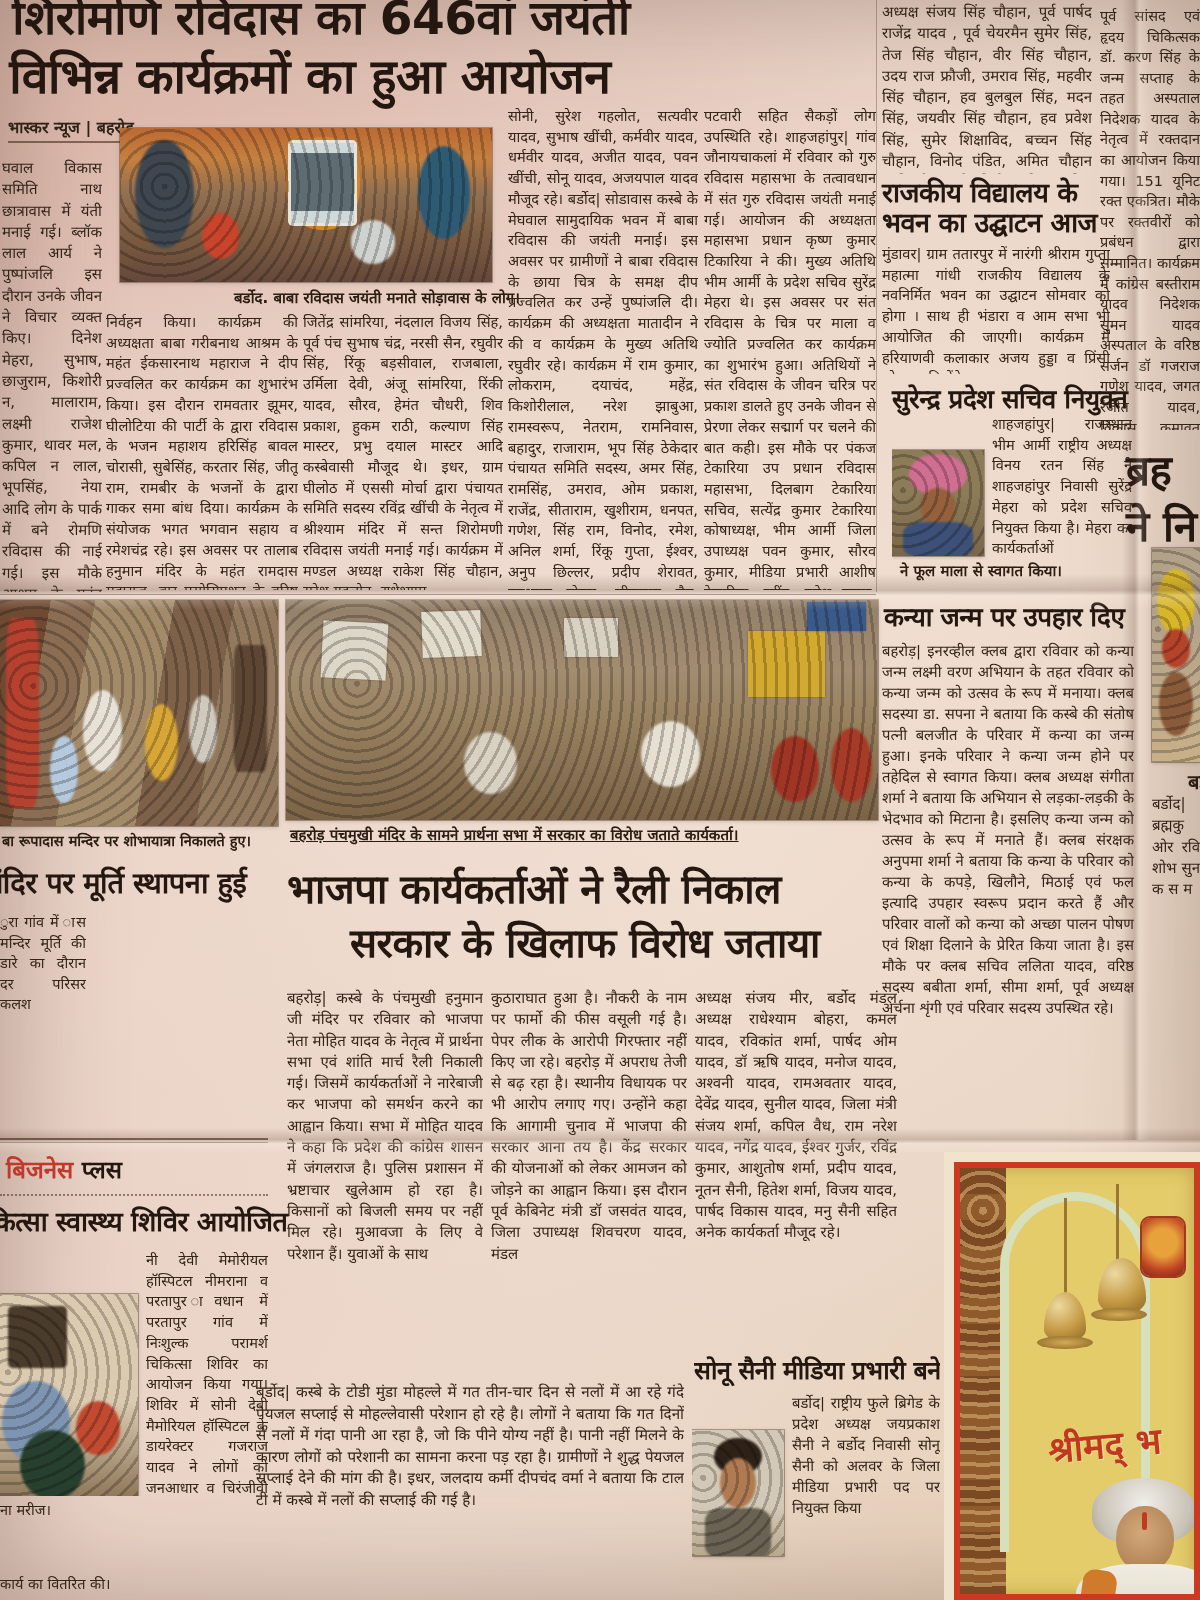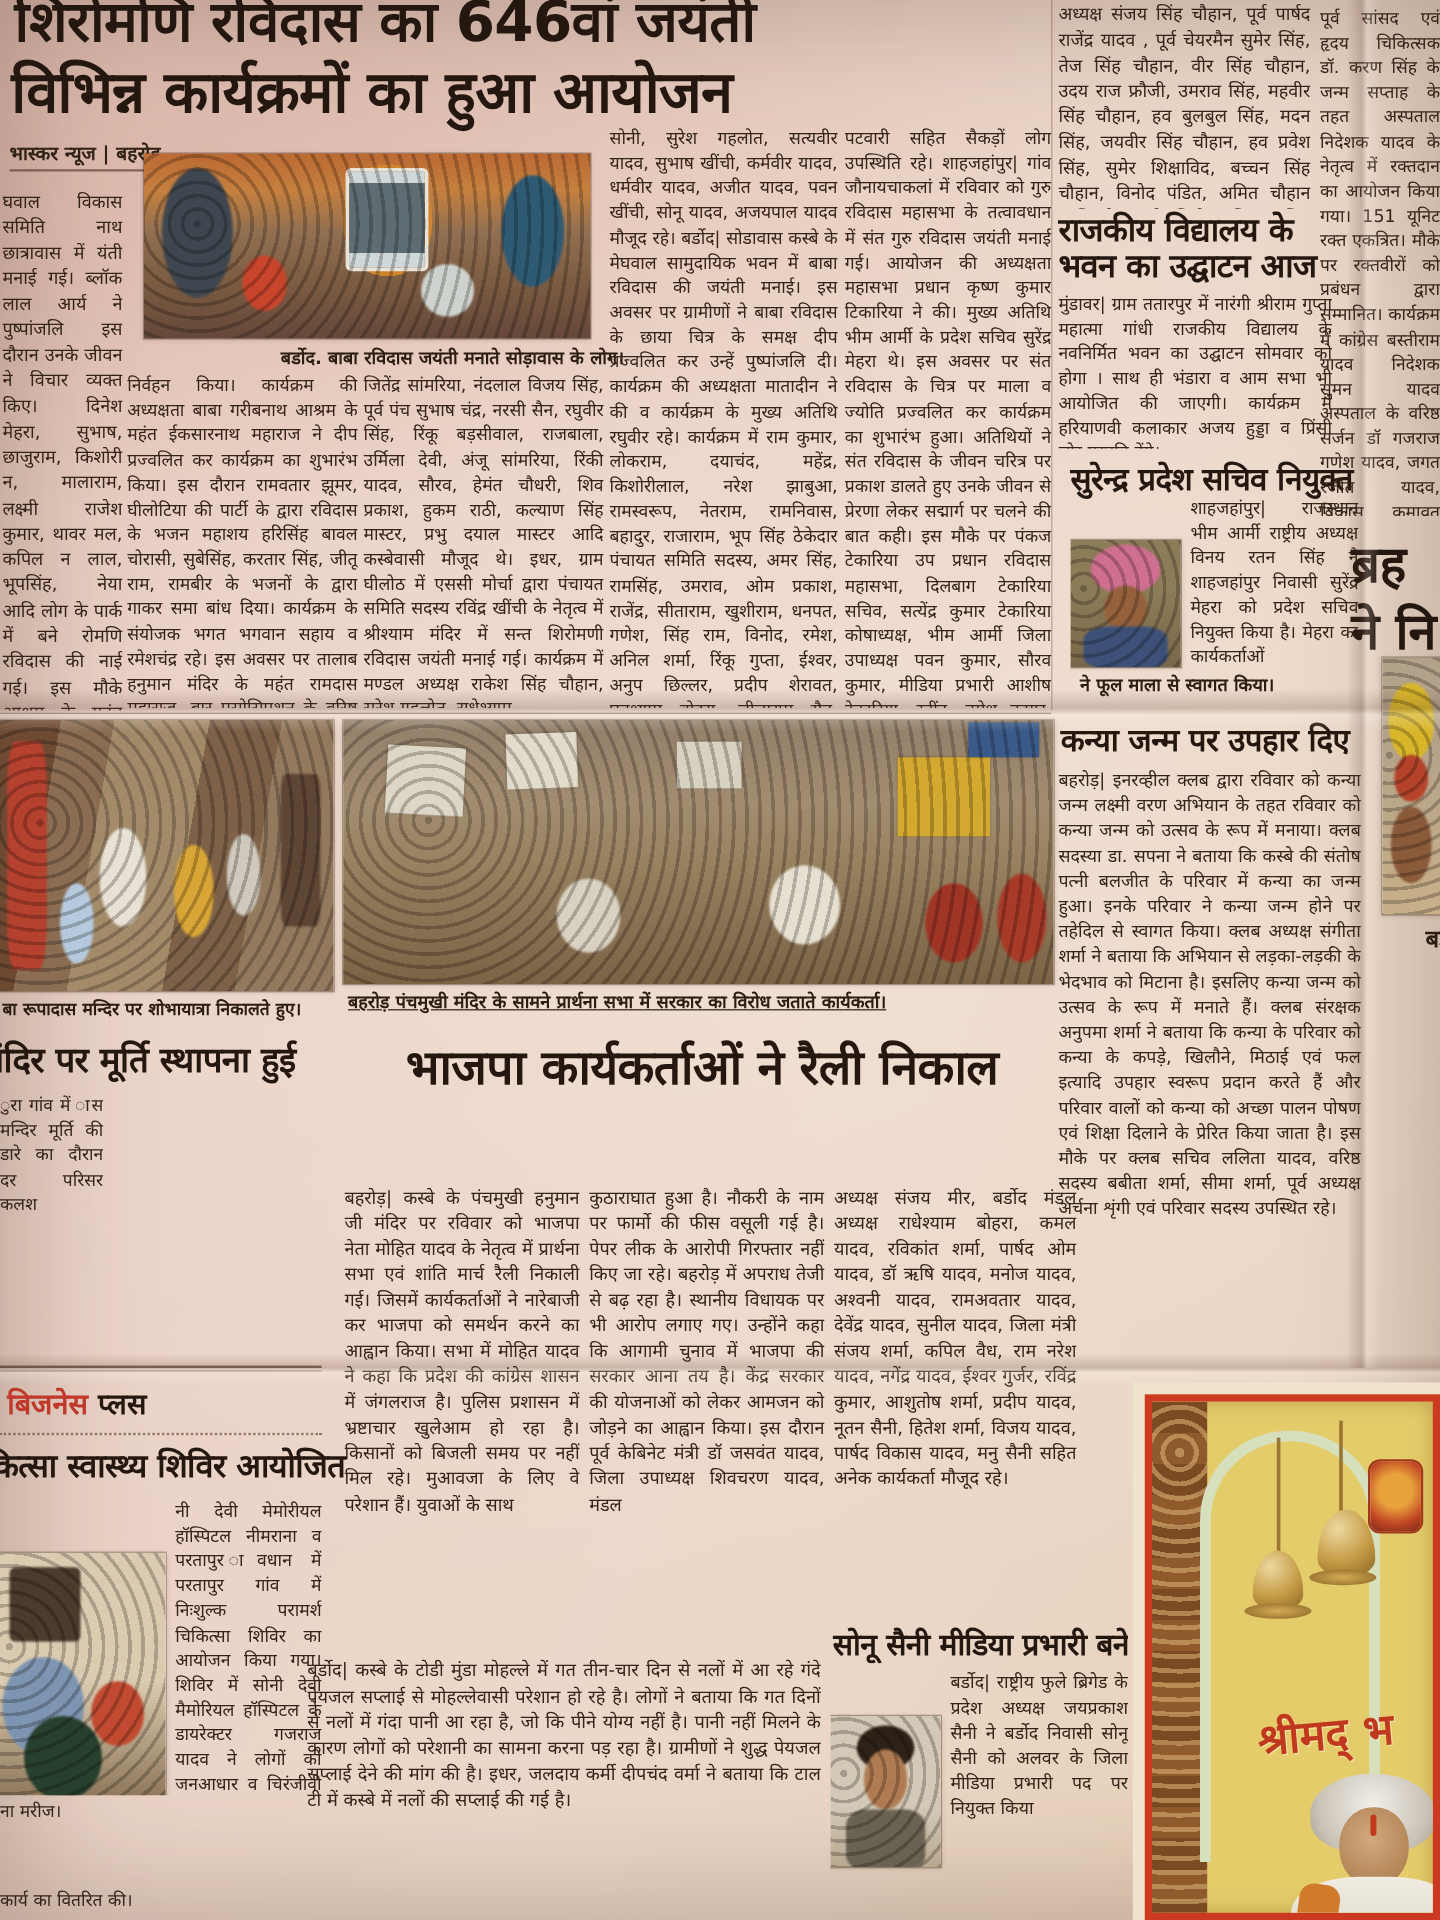--- a/index.html
+++ b/index.html
@@ -123,20 +123,21 @@
   <div class="abs body-txt" style="left:1100px; top:6px; width:100px; height:424px; font-size:14.5px;">पूर्व सांसद एवं हृदय चिकित्सक डॉ. करण सिंह के जन्म सप्ताह के तहत अस्पताल निदेशक यादव के नेतृत्व में रक्तदान का आयोजन किया गया। 151 यूनिट रक्त एकत्रित। मौके पर रक्तवीरों को प्रबंधन द्वारा सम्मानित। कार्यक्रम में कांग्रेस बस्तीराम यादव निदेशक सुमन यादव अस्पताल के वरिष्ठ सर्जन डॉ गजराज गणेश यादव, जगत रंजीत यादव, विकास कुमावत सहित समस्त प्रबंधन उपस्थित। इधर, प्रसिद्ध चिकित्सा एवं जगत के लिए अवार्ड प्राप्त सिंह यादव देव रविवार को लगाया गया।</div>
 
   <div class="abs hl" style="left:1126px; top:440px; font-size:42px;">ब्रह</div>
   <div class="abs hl" style="left:1126px; top:496px; font-size:42px;">ने नि</div>
   <div class="ph ph-flags" style="left:1152px; top:548px; width:48px; height:214px;">
     <div class="blob" style="left:10%; top:10%; width:80%; height:30%; background:#d8b62a;"></div>
     <div class="blob" style="left:20%; top:38%; width:60%; height:18%; background:#b4432a;"></div>
     <div class="blob" style="left:15%; top:58%; width:70%; height:30%; background:#8a5b3a;"></div>
   </div>
   <div class="cap abs" style="left:1152px; top:768px; font-size:20px;margin-left:36px;">बर्डोद</div>
+  <div class="abs body-txt" style="left:1152px; top:794px; width:48px; height:250px; font-size:15px;">बर्डोद| ब्रह्मकु ओर रवि शोभ सुन क स म</div>
 
   <div class="ph ph-left" style="left:0; top:600px; width:278px; height:226px;">
     <div class="blob" style="left:2%; top:8%; width:12%; height:84%; background:#b5412f; border-radius:20%;"></div>
     <div class="blob" style="left:30%; top:40%; width:14%; height:36%; background:#e8e2d6;"></div>
     <div class="blob" style="left:52%; top:46%; width:12%; height:34%; background:#d8a636;"></div>
     <div class="blob" style="left:68%; top:42%; width:10%; height:30%; background:#cfc9be;"></div>
     <div class="blob" style="left:18%; top:60%; width:10%; height:30%; background:#b5cade;"></div>
     <div class="blob" style="left:84%; top:20%; width:12%; height:56%; background:#5e4634; border-radius:12%;"></div>
   </div>
   <div class="cap abs" style="left:2px; top:830px; width:274px; font-size:14.5px;">बा रूपादास मन्दिर पर शोभायात्रा निकालते हुए।</div>
@@ -153,21 +154,22 @@
     <div class="blob" style="left:92%; top:58%; width:7%; height:34%; background:#a83a28;"></div>
   </div>
   <div class="cap abs" style="left:290px; top:824px; width:588px; font-size:15px;text-decoration:underline;">बहरोड़ पंचमुखी मंदिर के सामने प्रार्थना सभा में सरकार का विरोध जताते कार्यकर्ता।</div>
 
   <div class="abs hl nowrap" style="left:884px; top:598px; font-size:26px;">कन्या जन्म पर उपहार दिए</div>
   <div class="abs body-txt" style="left:882px; top:640px; width:252px; height:408px; font-size:14.8px;">बहरोड़| इनरव्हील क्लब द्वारा रविवार को कन्या जन्म लक्ष्मी वरण अभियान के तहत रविवार को कन्या जन्म को उत्सव के रूप में मनाया। क्लब सदस्या डा. सपना ने बताया कि कस्बे की संतोष पत्नी बलजीत के परिवार में कन्या का जन्म हुआ। इनके परिवार ने कन्या जन्म होने पर तहेदिल से स्वागत किया। क्लब अध्यक्ष संगीता शर्मा ने बताया कि अभियान से लड़का-लड़की के भेदभाव को मिटाना है। इसलिए कन्या जन्म को उत्सव के रूप में मनाते हैं। क्लब संरक्षक अनुपमा शर्मा ने बताया कि कन्या के परिवार को कन्या के कपड़े, खिलौने, मिठाई एवं फल इत्यादि उपहार स्वरूप प्रदान करते हैं और परिवार वालों को कन्या को अच्छा पालन पोषण एवं शिक्षा दिलाने के प्रेरित किया जाता है। इस मौके पर क्लब सचिव ललिता यादव, वरिष्ठ सदस्य बबीता शर्मा, सीमा शर्मा, पूर्व अध्यक्ष अर्चना शृंगी एवं परिवार सदस्य उपस्थित रहे।</div>
 
   <div class="abs hl nowrap" style="left:-14px; top:862px; font-size:29px;">मंदिर पर मूर्ति स्थापना हुई</div>
   <div class="abs body-txt" style="left:0; top:912px; width:86px; height:214px; font-size:14.5px;">ुरा गांव में ास मन्दिर मूर्ति की डारे का दौरान दर परिसर कलश</div>
 
-  <div class="abs hl" style="left:287px; top:860px; width:596px; text-align:center; font-size:40px;">भाजपा कार्यकर्ताओं ने रैली निकाल</div>
+  <div class="abs hl" style="left:287px; top:860px; width:596px; font-size:40px;">भाजपा कार्यकर्ताओं ने रैली निकाल</div>
+  <div class="abs hl" style="left:287px; top:914px; width:596px; text-align:center; font-size:40px;">सरकार के खिलाफ विरोध जताया</div>
   <div class="abs body-txt" style="left:287px; top:988px; width:196px; height:348px; font-size:15px;">बहरोड़| कस्बे के पंचमुखी हनुमान जी मंदिर पर रविवार को भाजपा नेता मोहित यादव के नेतृत्व में प्रार्थना सभा एवं शांति मार्च रैली निकाली गई। जिसमें कार्यकर्ताओं ने नारेबाजी कर भाजपा को समर्थन करने का आह्वान किया। सभा में मोहित यादव ने कहा कि प्रदेश की कांग्रेस शासन में जंगलराज है। पुलिस प्रशासन में भ्रष्टाचार खुलेआम हो रहा है। किसानों को बिजली समय पर नहीं मिल रहे। मुआवजा के लिए वे परेशान हैं। युवाओं के साथ</div>
   <div class="abs body-txt" style="left:491px; top:988px; width:196px; height:348px; font-size:15px;">कुठाराघात हुआ है। नौकरी के नाम पर फार्मो की फीस वसूली गई है। पेपर लीक के आरोपी गिरफ्तार नहीं किए जा रहे। बहरोड़ में अपराध तेजी से बढ़ रहा है। स्थानीय विधायक पर भी आरोप लगाए गए। उन्होंने कहा कि आगामी चुनाव में भाजपा की सरकार आना तय है। केंद्र सरकार की योजनाओं को लेकर आमजन को जोड़ने का आह्वान किया। इस दौरान पूर्व केबिनेट मंत्री डॉ जसवंत यादव, जिला उपाध्यक्ष शिवचरण यादव, मंडल</div>
   <div class="abs body-txt" style="left:695px; top:988px; width:202px; height:348px; font-size:15px;">अध्यक्ष संजय मीर, बर्डोद मंडल अध्यक्ष राधेश्याम बोहरा, कमल यादव, रविकांत शर्मा, पार्षद ओम यादव, डॉ ऋषि यादव, मनोज यादव, अश्वनी यादव, रामअवतार यादव, देवेंद्र यादव, सुनील यादव, जिला मंत्री संजय शर्मा, कपिल वैध, राम नरेश यादव, नगेंद्र यादव, ईश्वर गुर्जर, रविंद्र कुमार, आशुतोष शर्मा, प्रदीप यादव, नूतन सैनी, हितेश शर्मा, विजय यादव, पार्षद विकास यादव, मनु सैनी सहित अनेक कार्यकर्ता मौजूद रहे।</div>
 
   <div class="abs" style="left:0; top:1138px; width:268px; border-top:2px solid rgba(70,45,30,.65); border-bottom:1px solid rgba(70,45,30,.4); height:5px;"></div>
   <div class="abs" style="left:6px; top:1152px; font-size:24px; font-weight:800;"><span style="color:#c0392b;">बिजनेस</span><span style="color:#241710;margin-top:16px;"> प्लस</span></div>
   <div class="abs" style="left:0; top:1194px; width:268px; border-top:2px dotted rgba(70,45,30,.55);"></div>
   <div class="abs hl nowrap" style="left:-12px; top:1202px; font-size:27px;">कित्सा स्वास्थ्य शिविर आयोजित</div>
   <div class="abs body-txt" style="left:0; top:1250px; width:268px; height:246px; font-size:14.6px;">
     <div class="ph ph-clinic" style="position:relative; float:left; width:148px; height:206px; margin:44px 8px 0 -10px;">

